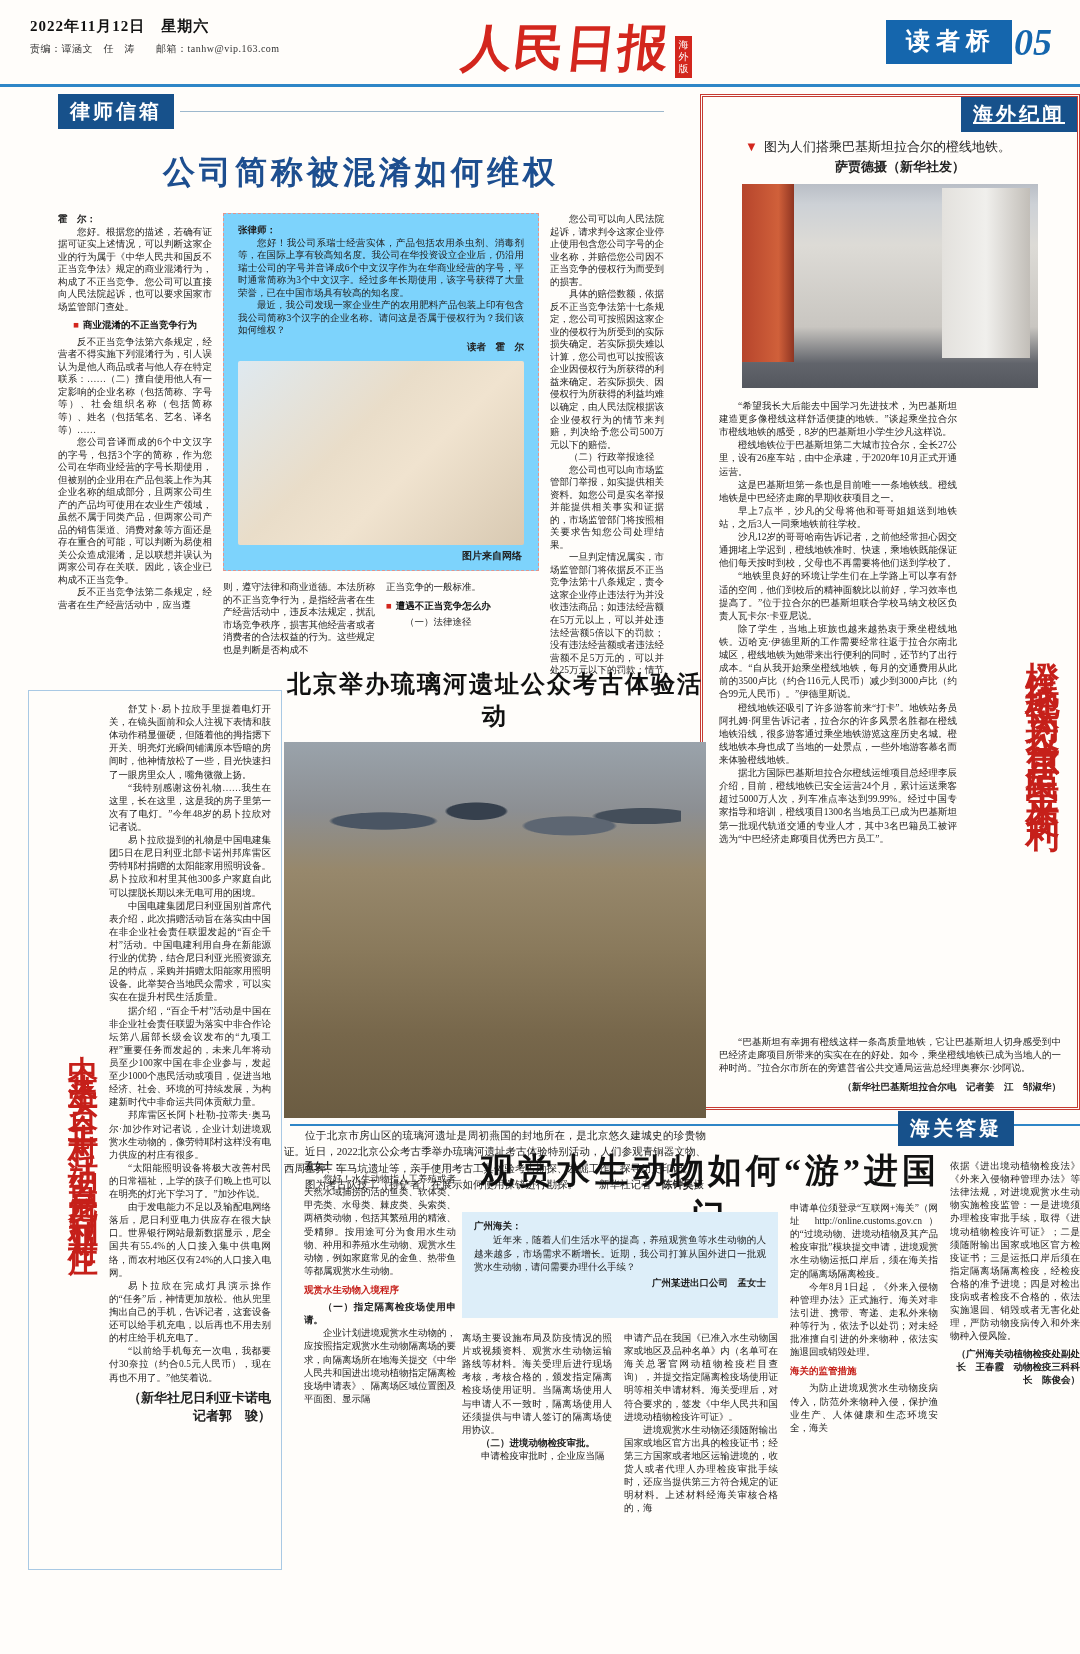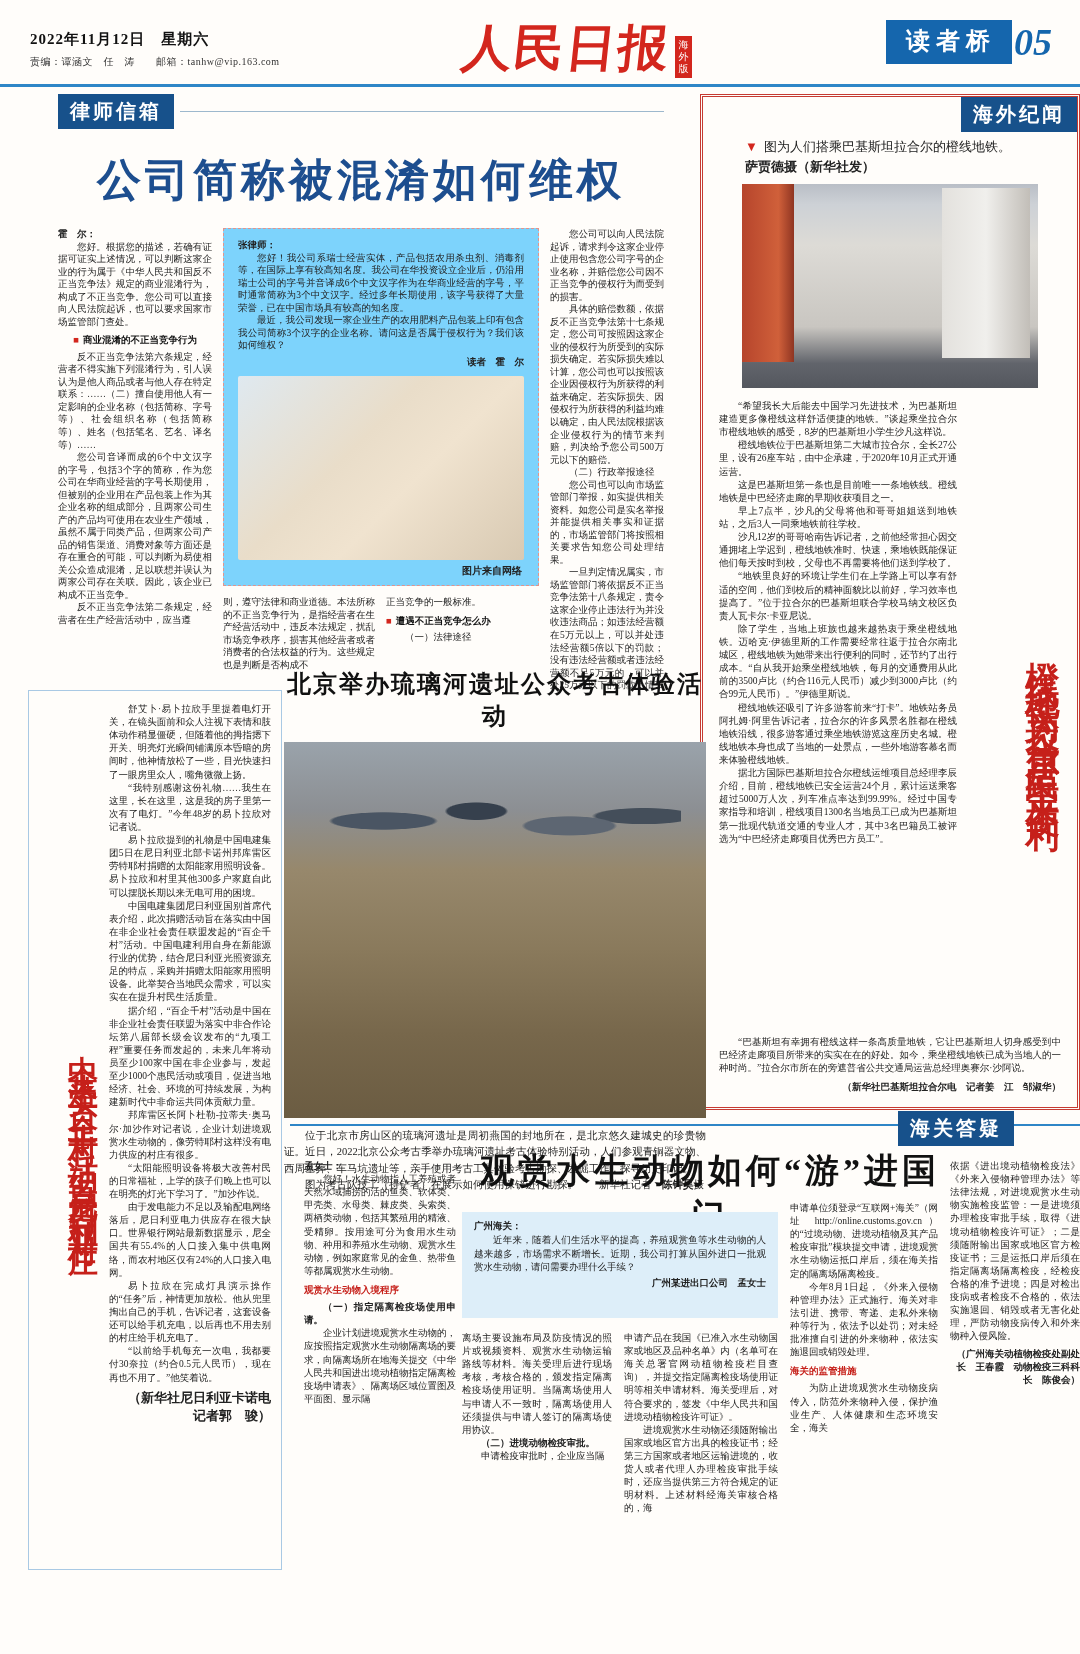--- a/index.html
+++ b/index.html
@@ -2,21 +2,21 @@
 <html><head>
 <meta charset="utf-8">
 <style>
   * { margin:0; padding:0; box-sizing:border-box; }
   html,body { background:#e8e8e8; }
   body { font-family:"Liberation Serif","DejaVu Serif",serif; color:#222; }
   #page { position:relative; width:1080px; height:1654px; background:#fffdfa; margin:0 auto; overflow:hidden; }
 
   
   #hdr { position:absolute; left:0; top:0; width:1080px; height:88px; }
-  .hdr-left { position:absolute; left:30px; top:30px; }
+  .hdr-left { position:absolute; left:30px; top:17px; }
   .hdr-date { font-size:15px; font-weight:bold; letter-spacing:1px; color:#111; }
   .hdr-meta { font-size:10px; color:#333; margin-top:6px; letter-spacing:.5px; }
   .masthead { position:absolute; left:462px; top:22px; display:flex; align-items:flex-start; gap:5px; }
   .masthead-title { font-size:50px; line-height:52px; font-weight:bold; color:#d3261d; transform:skew(-6deg); letter-spacing:2px; }
   .edition-badge { width:17px; background:#d3261d; color:#fff; font-size:10px; line-height:12px; text-align:center; padding:2px 1px; margin-top:14px; border:1px solid #d3261d; }
   .hdr-right { position:absolute; right:28px; top:20px; display:flex; align-items:flex-start; gap:2px; }
   .section-box { background:#1566ad; color:#fff; font-size:24px; font-weight:bold; letter-spacing:6px; padding:5px 16px 7px 20px; }
   .page-num { font-size:38px; font-weight:bold; font-style:italic; color:#1566ad; }
   .hdr-rule { position:absolute; left:0; top:84px; width:1080px; height:3px; background:#2f86c7; }
 
@@ -28,40 +28,40 @@
   .red-sub { font-weight:bold; color:#111; margin:6px 0 4px; text-align:center; }
   .red-sq { color:#d3261d; margin-right:4px; }
   .byline { text-align:right; font-weight:bold; margin-top:4px; }
   .photo { position:relative; }
   .vtitle { writing-mode:vertical-rl; text-orientation:upright; color:#c6201a; font-weight:bold; text-align:center; }
 
   
   #law { position:absolute; left:58px; top:94px; width:606px; height:576px; }
   #law .labelrow { display:flex; align-items:center; }
   #law .labelrow .ext { flex:1; border-top:1px solid #9db8cd; margin-left:6px; }
-  #law h1 { text-align:center; color:#1d4e8f; font-size:44px; letter-spacing:4px; margin:22px 0 18px; }
+  #law h1 { text-align:center; color:#1d4e8f; font-size:32px; letter-spacing:4px; margin:22px 0 18px; }
   .law-body { display:flex; gap:11px; height:462px; overflow:hidden; font-size:9.5px; line-height:1.32; }
   .law-c1 { width:154px; flex:none; }
   .law-mid { width:316px; flex:none; display:flex; flex-direction:column; }
   .law-c4 { flex:1; }
   .letterbox { background:#7dd3fc; border:1px dashed #e3948c; padding:10px 14px 8px; height:358px; display:flex; flex-direction:column; }
   .letterbox .ltext { flex:none; }
   .letterbox .lphoto { flex:1; margin-top:8px; border-radius:2px;
      background:linear-gradient(135deg,#dfe9f0 0%,#e9ddc9 40%,#f0e3cf 60%,#d8c9b2 100%); }
   .letterbox .pcredit { text-align:right; font-weight:bold; font-size:10px; padding:4px 2px 0; }
   .law-midcols { display:flex; gap:11px; margin-top:10px; flex:1; }
   .law-midcols > div { width:152px; }
   .law-sub2 { text-align:left; }
 
   
   #ovs { position:absolute; left:700px; top:94px; width:380px; height:1016px; border:3px double #c63a32; background:#fffdfa; padding:10px 16px; }
-  #ovs .tag { position:absolute; top:0; right:0; }
+  #ovs .tag { position:absolute; top:0; right:0;text-decoration:underline; }
   .ovs-cap { margin:30px 6px 8px 26px; font-size:13px; line-height:1.5; }
   .ovs-cap .mk { color:#d3261d; margin-right:6px; }
-  .ovs-cap .credit { text-align:left; }
+  .ovs-cap .credit { text-align:center; }
   .ovs-photo { width:296px; height:204px; margin:0 auto;
      background:linear-gradient(180deg,#b9bec6 0%,#cdd1d6 10%,#dddbd6 30%,#c9c6c1 70%,#61646b 88%,#54575e 100%);
   }
   .ovs-photo:before { content:""; position:absolute; left:0; top:0; bottom:26px; width:52px;
      background:linear-gradient(90deg,#b6452c 0%,#d0603a 70%,#8f3522 100%); }
   .ovs-photo:after { content:""; position:absolute; right:8px; top:4px; bottom:30px; width:88px;
      background:linear-gradient(90deg,#e3e1dd 0%,#f0efec 50%,#c2beb8 100%); }
   .ovs-body { display:flex; gap:8px; margin-top:12px; height:630px; overflow:hidden; }
   .ovs-text { width:238px; flex:none; font-size:9.5px; line-height:1.38; }
   .ovs-head { flex:1; font-size:34px; letter-spacing:12px; line-height:1.1; padding-top:6px; }

